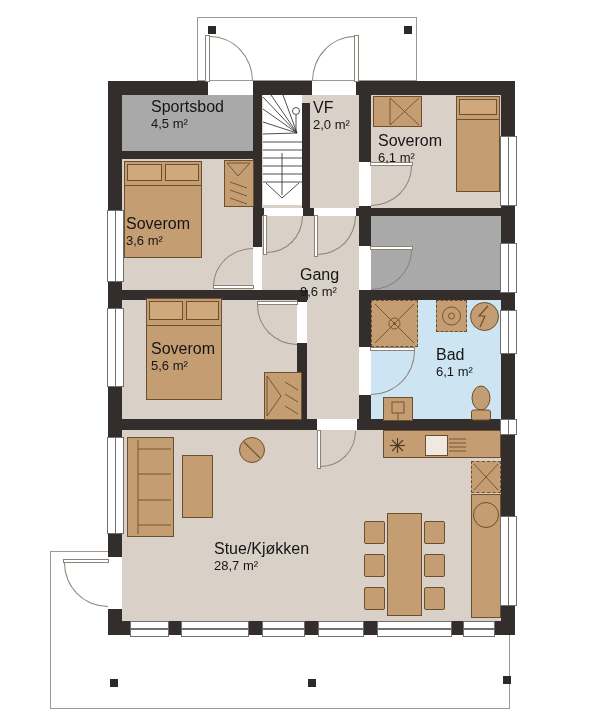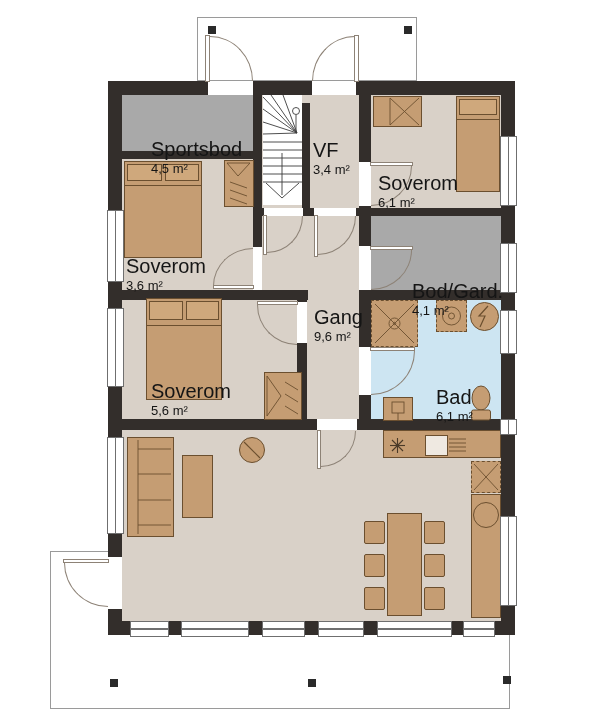--- a/index.html
+++ b/index.html
@@ -29,21 +29,21 @@
   .winH{position:absolute;z-index:7;border:1px solid var(--c-window-frame,#6f6f6f);
     background:linear-gradient(to bottom,#fff calc(50% - .6px),var(--c-window-frame,#6f6f6f) calc(50% - .6px),
     var(--c-window-frame,#6f6f6f) calc(50% + .6px),#fff calc(50% + .6px));}
   .leaf{position:absolute;background:#fff;border:1px solid var(--c-door-line,#8d8276);box-sizing:border-box;z-index:8;}
   .arc{position:absolute;box-sizing:border-box;border:0 solid var(--c-door-line,#8d8276);z-index:8;}
   .arc.q-br{border-right-width:1.4px;border-bottom-width:1.4px;border-bottom-right-radius:100% 100%;}
   .arc.q-bl{border-left-width:1.4px;border-bottom-width:1.4px;border-bottom-left-radius:100% 100%;}
   .arc.q-tr{border-right-width:1.4px;border-top-width:1.4px;border-top-right-radius:100% 100%;}
   .arc.q-tl{border-left-width:1.4px;border-top-width:1.4px;border-top-left-radius:100% 100%;}
   .rlabel{position:absolute;color:var(--c-text,#151515);z-index:9;line-height:1.2;white-space:nowrap;}
-  .rname{display:block;font-size:20px;margin-top:40px;}
+  .rname{display:block;font-size:16px;}
   .rarea{display:block;font-size:13px;}
 </style>
 </head>
 <body>
 
 <div class="plan">
 
   <div class="deck" style="left:50px;top:551px;width:460px;height:158px;"></div>
   <div class="deck" style="left:197px;top:17px;width:220px;height:64px;"></div>
   <div class="post" style="left:208px;top:26px;width:8px;height:8px;"></div>
@@ -269,40 +269,40 @@
   <div class="arc q-bl" style="left:257px;top:305px;width:40px;height:40px;"></div>
   <div class="leaf" style="left:317px;top:430px;width:4px;height:39px;"></div>
   <div class="arc q-br" style="left:321px;top:431px;width:35px;height:36px;"></div>
 
   <div class="rlabel" style="left:151px;top:97px;">
     <span class="rname">Sportsbod</span>
     <span class="rarea">4,5 m²</span>
   </div>
   <div class="rlabel" style="left:313px;top:98px;">
     <span class="rname">VF</span>
-    <span class="rarea">3,4 m²</span>
+    <span class="rarea">2,0 m²</span>
   </div>
   <div class="rlabel" style="left:378px;top:131px;">
     <span class="rname">Soverom</span>
     <span class="rarea">6,1 m²</span>
   </div>
   <div class="rlabel" style="left:126px;top:214px;">
     <span class="rname">Soverom</span>
     <span class="rarea">3,6 m²</span>
   </div>
-  <div class="rlabel" style="left:412px;top:239px;">
-    <span class="rname">Bod/Gard.</span>
-    <span class="rarea">4,1 m²</span>
-  </div>
-  <div class="rlabel" style="left:314px;top:265px;">
+  <div class="rlabel" style="left:300px;top:265px;">
     <span class="rname">Gang</span>
     <span class="rarea">9,6 m²</span>
   </div>
   <div class="rlabel" style="left:151px;top:339px;">
     <span class="rname">Soverom</span>
     <span class="rarea">5,6 m²</span>
   </div>
   <div class="rlabel" style="left:436px;top:345px;">
     <span class="rname">Bad</span>
     <span class="rarea">6,1 m²</span>
   </div>
+  <div class="rlabel" style="left:214px;top:539px;">
+    <span class="rname">Stue/Kjøkken</span>
+    <span class="rarea">28,7 m²</span>
+  </div>
 
 </div>
 
 </body></html>

